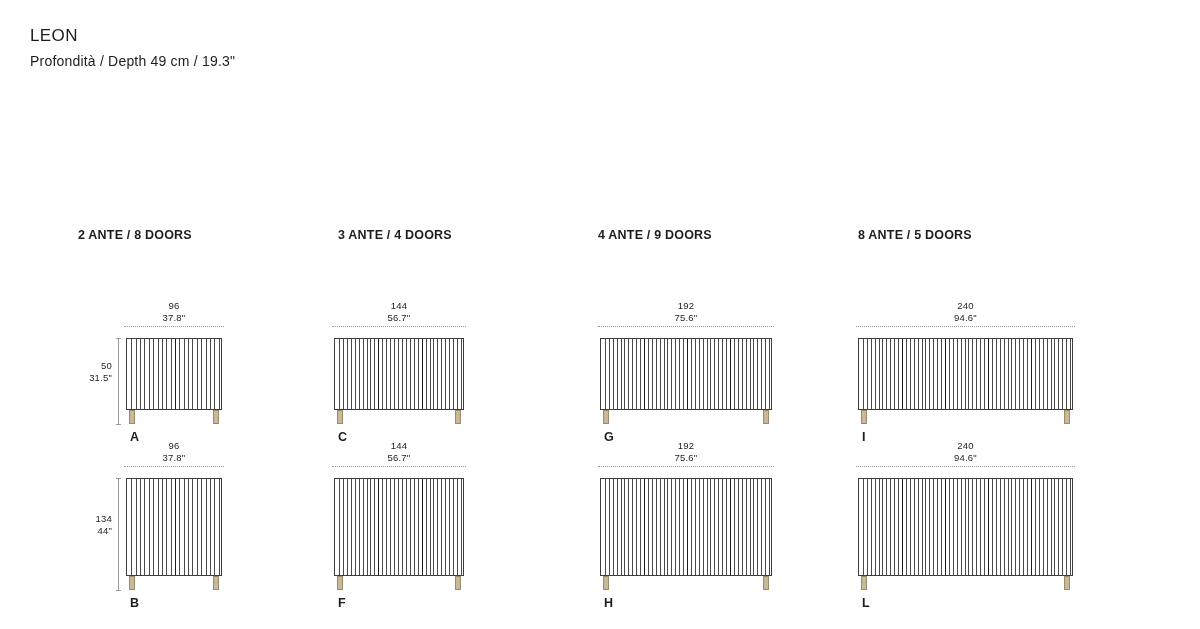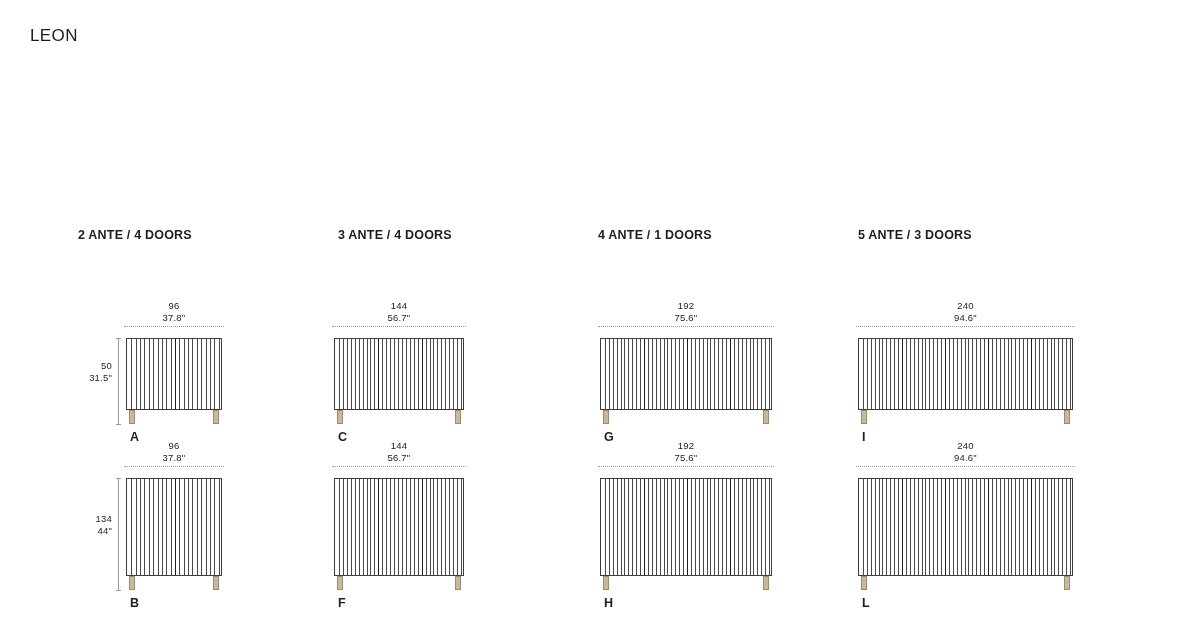--- a/index.html
+++ b/index.html
@@ -103,25 +103,26 @@
     font-size: 12.5px; font-weight: 700; letter-spacing: 0.3px;
   }
 </style>
 </head>
 <body>
 
 <div class="page">
 
   <div class="header">
     <p class="title">LEON</p>
+    <p class="depth">Profondità / Depth 49 cm / 19.3"</p>
   </div>
 
   <div class="columns" id="columns">
       <div class="col" style="left: 78px;">
-        <div class="col-heading">2 ANTE / 4 DOORS</div>
+        <div class="col-heading">2 ANTE / 8 DOORS</div>
       </div>
       <div class="unit" style="left: 0px; top: 0px; width: 1200px; height: 0px;">
         <div class="dims" style="left: 126px; top: 72px; width: 96px;">
           <span class="cm">96</span>
           <span class="inch">37.8"</span>
         </div>
         <div class="widthline" style="left: 124px; top: 98px; width: 100px;"></div>
         <div class="cabinet" style="left: 126px; top: 110px; width: 96px; height: 72px;">
           <div class="slats">
             <div class="slat" style="left: 4.36364px;"></div>
@@ -295,21 +296,21 @@
             <div class="slat" style="left: 126.061px;"></div>
           </div>
           <div class="divider" style="left: 43.3333px;"></div>
           <div class="divider" style="left: 86.6667px;"></div>
         </div>
         <div class="leg" style="left: 337px; top: 348px; width: 6px; height: 14px;"></div>
         <div class="leg" style="left: 455px; top: 348px; width: 6px; height: 14px;"></div>
         <div class="code" style="left: 338px; top: 368px;">F</div>
       </div>
       <div class="col" style="left: 598px;">
-        <div class="col-heading">4 ANTE / 1 DOORS</div>
+        <div class="col-heading">4 ANTE / 9 DOORS</div>
       </div>
       <div class="unit" style="left: 0px; top: 0px; width: 1200px; height: 0px;">
         <div class="dims" style="left: 600px; top: 72px; width: 172px;">
           <span class="cm">192</span>
           <span class="inch">75.6"</span>
         </div>
         <div class="widthline" style="left: 598px; top: 98px; width: 176px;"></div>
         <div class="cabinet" style="left: 600px; top: 110px; width: 172px; height: 72px;">
           <div class="slats">
             <div class="slat" style="left: 3.90909px;"></div>
@@ -418,21 +419,21 @@
           </div>
           <div class="divider" style="left: 43px;"></div>
           <div class="divider" style="left: 86px;"></div>
           <div class="divider" style="left: 129px;"></div>
         </div>
         <div class="leg" style="left: 603px; top: 348px; width: 6px; height: 14px;"></div>
         <div class="leg" style="left: 763px; top: 348px; width: 6px; height: 14px;"></div>
         <div class="code" style="left: 604px; top: 368px;">H</div>
       </div>
       <div class="col" style="left: 858px;">
-        <div class="col-heading">5 ANTE / 3 DOORS</div>
+        <div class="col-heading">8 ANTE / 5 DOORS</div>
       </div>
       <div class="unit" style="left: 0px; top: 0px; width: 1200px; height: 0px;">
         <div class="dims" style="left: 858px; top: 72px; width: 215px;">
           <span class="cm">240</span>
           <span class="inch">94.6"</span>
         </div>
         <div class="widthline" style="left: 856px; top: 98px; width: 219px;"></div>
         <div class="cabinet" style="left: 858px; top: 110px; width: 215px; height: 72px;">
           <div class="slats">
             <div class="slat" style="left: 3.90909px;"></div>

